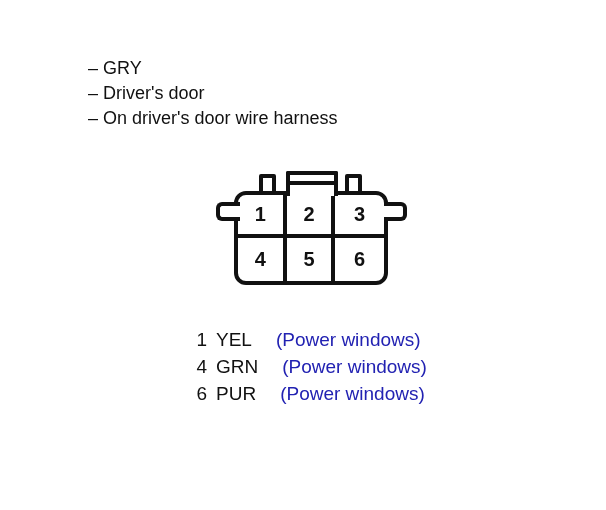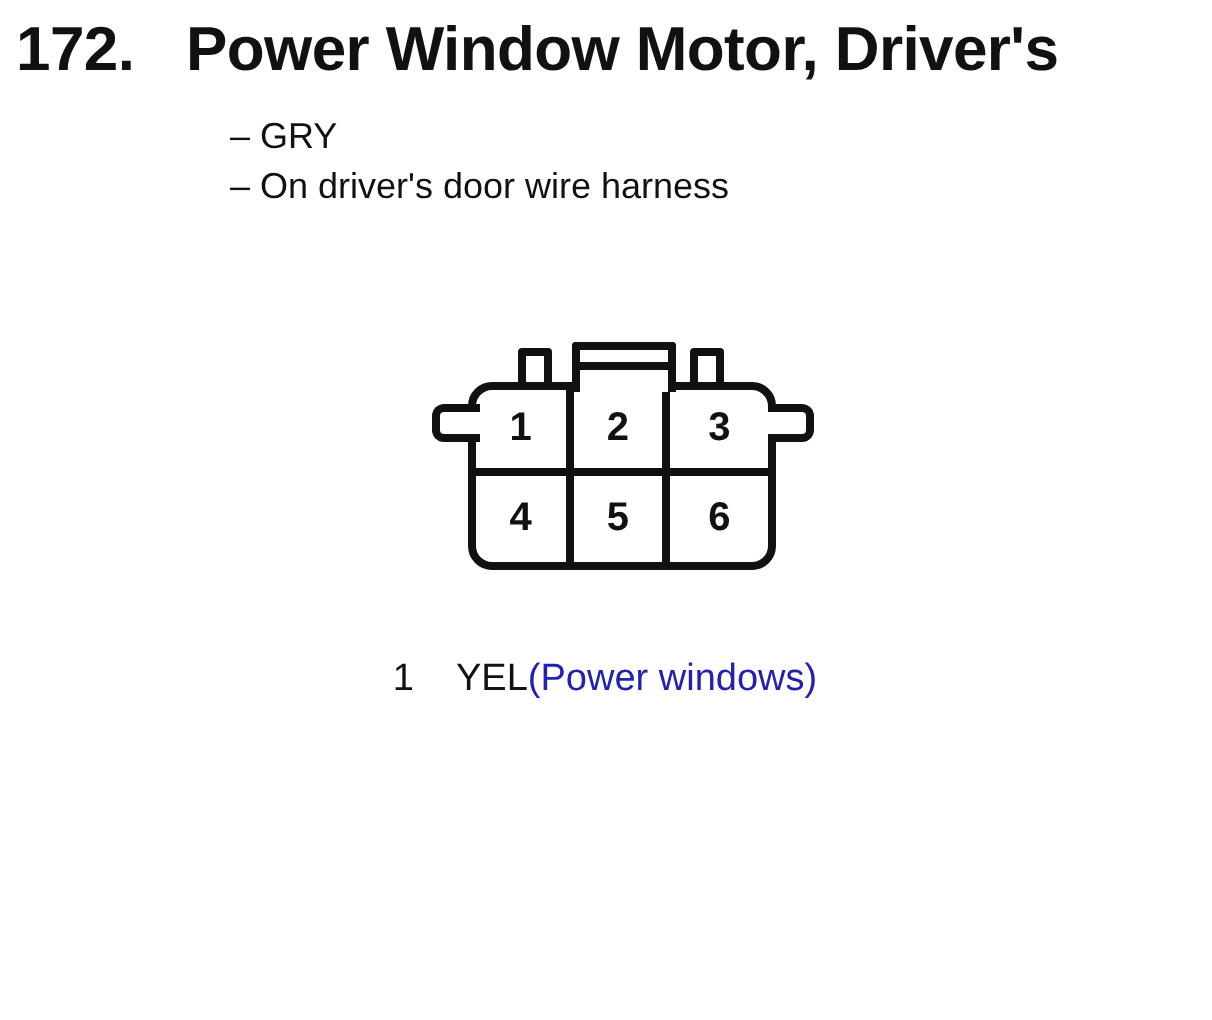--- a/index.html
+++ b/index.html
@@ -12,21 +12,21 @@
   
   .heading{
     position:absolute;left:8px;top:9px;width:596px;
     font-size:31px;font-weight:700;line-height:1.05;letter-spacing:-0.3px;
     white-space:nowrap;display:flex;
   }
   .heading-number{display:inline-block;width:85px;}
 
   
   .details{position:absolute;left:88px;top:56px;font-size:18px;line-height:25px;}
-  .detail-line{white-space:nowrap;margin-left:27px;}
+  .detail-line{white-space:nowrap;}
   .dash{display:inline-block;width:15px;}
 
   
   .connector{position:absolute;left:216px;top:171px;width:192px;height:116px;}
   .conn-body{
     position:absolute;left:18px;top:20px;width:154px;height:94px;
     border:4px solid #111;border-radius:12px;background:#fff;z-index:2;
     box-sizing:border-box;display:grid;grid-template-columns:1fr 1fr 1fr;grid-template-rows:1fr 1fr;
   }
   .conn-cell{
@@ -58,36 +58,35 @@
     left:0;border:4px solid #111;border-right:none;border-radius:6px 0 0 6px;
   }
   .ear.right{
     left:168px;width:23px;border:4px solid #111;border-left:none;border-radius:0 6px 6px 0;
   }
 
   
   .pin-list{position:absolute;left:196px;top:326px;font-size:19px;line-height:27.2px;}
   .pin-row{white-space:nowrap;}
   .pin-num{display:inline-block;min-width:11px;text-align:right;}
-  .pin-color{margin-left:21px;}
-  .pin-circuit{margin-left:0;color:#2222b2;text-decoration:none;cursor:pointer;}
+  .pin-color{margin-left:9px;}
+  .pin-circuit{margin-left:24px;color:#2222b2;text-decoration:none;cursor:pointer;}
 </style>
 </head>
 <body>
 
 <div class="canvas">
 
-  <div class="heading">
-    <span class="heading-number">172.</span>
-    <span class="heading-text">Power Window Motor, Driver's</span>
-  </div>
 
   <div class="details">
     <div class="detail-line">
       <span class="dash">–</span><span>GRY</span>
+    </div>
+    <div class="detail-line">
+      <span class="dash">–</span><span>Driver's door</span>
     </div>
     <div class="detail-line">
       <span class="dash">–</span><span>On driver's door wire harness</span>
     </div>
   </div>
 
   <div class="connector">
     <div class="top-tab left"></div>
     <div class="latch-tab">
       <div class="latch-slot"></div>
@@ -103,15 +102,21 @@
       <div class="conn-cell c-right">4</div>
       <div class="conn-cell c-right">5</div>
       <div class="conn-cell">6</div>
     </div>
   </div>
 
   <div class="pin-list">
     <div class="pin-row">
       <span class="pin-num">1</span><span class="pin-color">YEL</span><span class="pin-circuit">(Power windows)</span>
     </div>
+    <div class="pin-row">
+      <span class="pin-num">4</span><span class="pin-color">GRN</span><span class="pin-circuit">(Power windows)</span>
+    </div>
+    <div class="pin-row">
+      <span class="pin-num">6</span><span class="pin-color">PUR</span><span class="pin-circuit">(Power windows)</span>
+    </div>
   </div>
 
 </div>
 
 </body></html>

